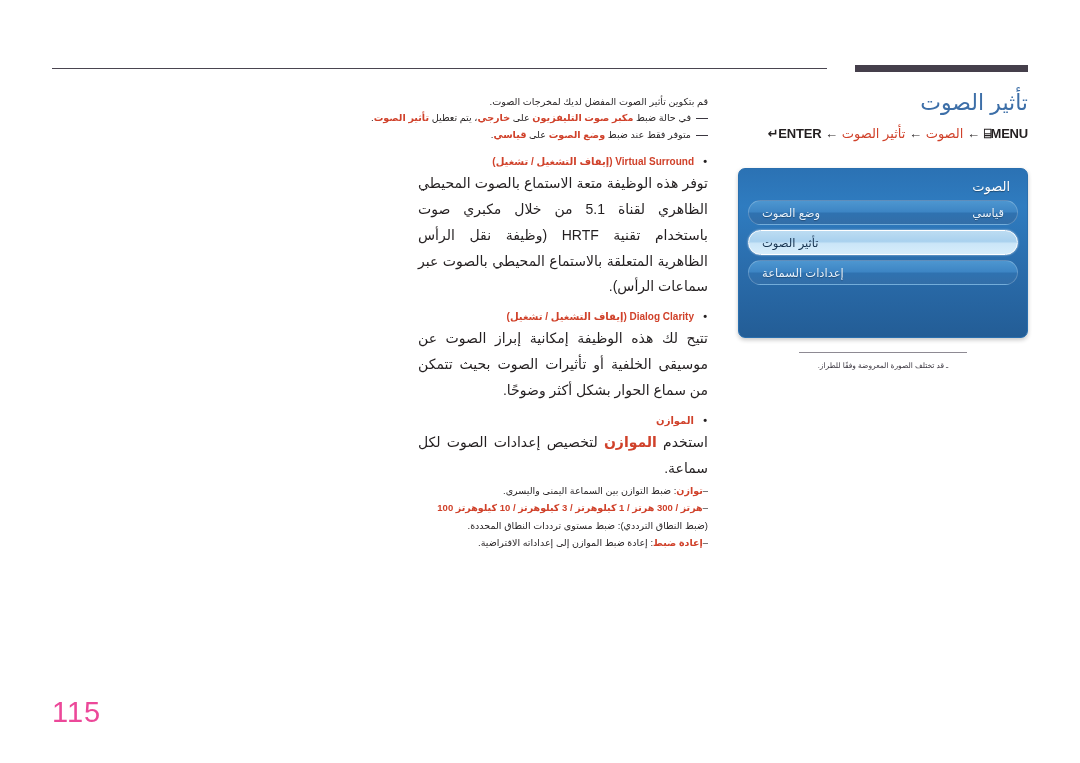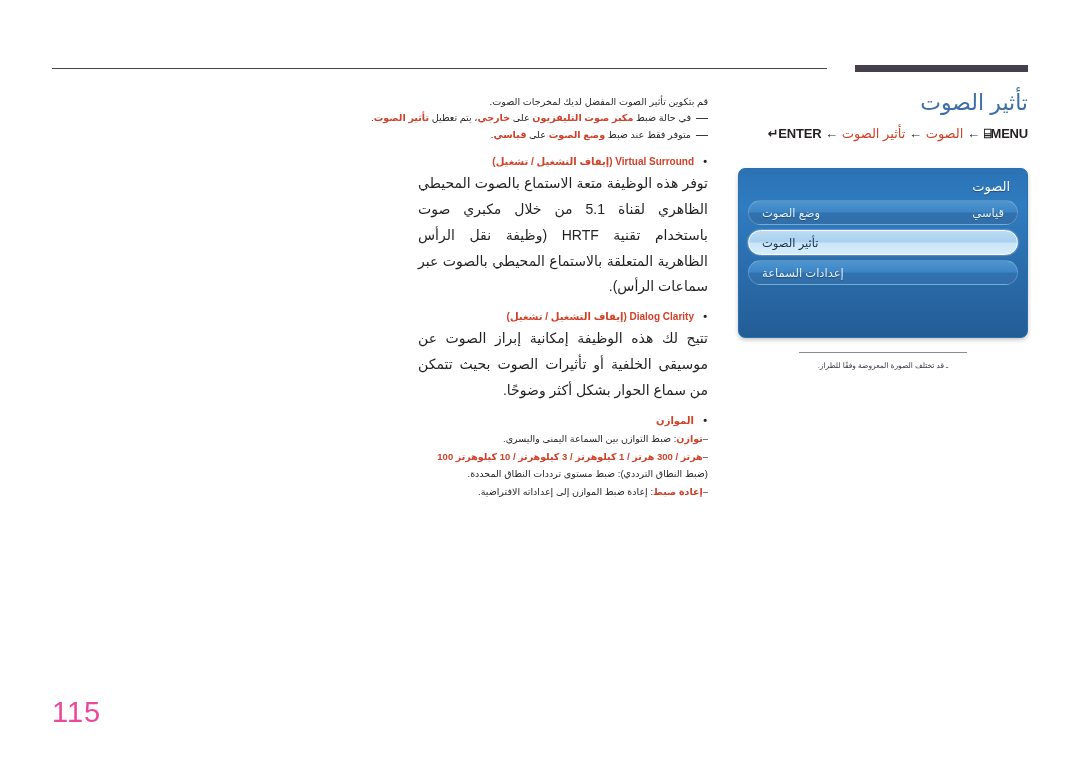--- a/index.html
+++ b/index.html
@@ -299,19 +299,20 @@
       <span class="en">Dialog Clarity</span>
       <span class="opts">(إيقاف التشغيل / تشغيل)</span>
     </div>
     <p class="bullet-body">تتيح لك هذه الوظيفة إمكانية إبراز الصوت عن موسيقى الخلفية أو تأثيرات الصوت بحيث تتمكن من سماع الحوار بشكل أكثر وضوحًا.</p>
   </div>
 
   <div class="bullet-block">
     <div class="bullet-head">
       <span class="opts">الموازن</span>
     </div>
+    <p class="bullet-body" id="eqbody"><span>استخدم </span><span class="accent-b">الموازن</span><span> لتخصيص إعدادات الصوت لكل سماعة.</span></p>
     <div class="sub-item" id="sub0"><span>–</span><span class="lead">توازن</span><span>: ضبط التوازن بين السماعة اليمنى واليسرى.</span></div>
     <div class="sub-item" id="sub1"><span>–</span><span class="lead" style="direction: ltr; display: inline-block; unicode-bidi: isolate;">100 هرتز / 300 هرتز / 1 كيلوهرتز / 3 كيلوهرتز / 10 كيلوهرتز</span><span> (ضبط النطاق الترددي): ضبط مستوى ترددات النطاق المحددة.</span></div>
     <div class="sub-item" id="sub2"><span>–</span><span class="lead">إعادة ضبط</span><span>: إعادة ضبط الموازن إلى إعداداته الافتراضية.</span></div>
   </div>
 </div>
 
 <div class="page-number">115</div>
 
 </body></html>

